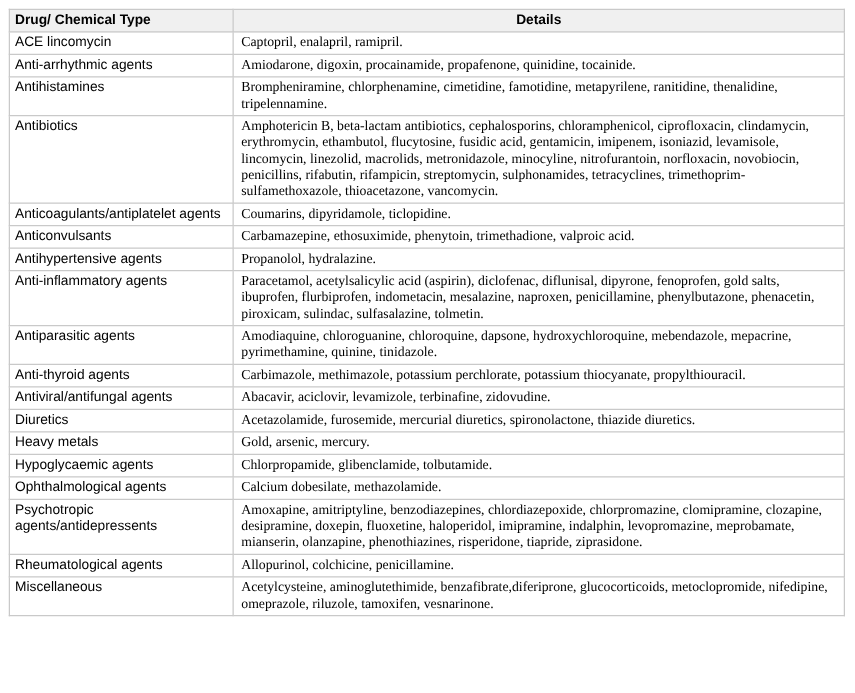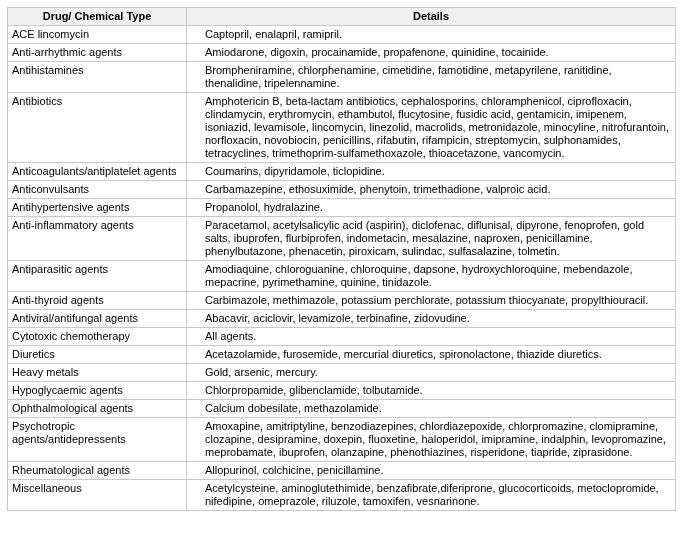--- a/index.html
+++ b/index.html
@@ -24,35 +24,36 @@
     font-size: 11px;
     line-height: 13px;
     word-wrap: break-word;
   }
   .drug-table th {
     background: #f0f0f0;
     font-weight: bold;
     padding: 2px 4px;
   }
   .drug-table th.type-col {
-    text-align: center;
+    text-align: left;
     width: 170px;
   }
   .drug-table th.details-col {
     text-align: center;
   }
   .drug-table td {
     padding: 2px 5px 2px 4px;
   }
   .drug-table td.type {
     vertical-align: top;
   }
   .drug-table td.details {
     vertical-align: middle;
-    padding-left: 18px;
+    padding-left: 6px;
+    font-family: Liberation Serif, serif;
   }
 </style>
 </head>
 <body>
 
 <table class="drug-table">
   <thead>
     <tr>
       <th class="type-col">Drug/ Chemical Type</th>
       <th class="details-col">Details</th>
@@ -107,24 +108,20 @@
   <tr>
     <td class="type">Anti-thyroid agents</td>
     <td class="details">Carbimazole, methimazole, potassium perchlorate, potassium thiocyanate, propylthiouracil.</td>
   </tr>
 
   <tr>
     <td class="type">Antiviral/antifungal agents</td>
     <td class="details">Abacavir, aciclovir, levamizole, terbinafine, zidovudine.</td>
   </tr>
 
-  <tr>
-    <td class="type">Cytotoxic chemotherapy</td>
-    <td class="details">All agents.</td>
-  </tr>
 
   <tr>
     <td class="type">Diuretics</td>
     <td class="details">Acetazolamide, furosemide, mercurial diuretics, spironolactone, thiazide diuretics.</td>
   </tr>
 
 
   <tr>
     <td class="type">Heavy metals</td>
     <td class="details">Gold, arsenic, mercury.</td>
@@ -135,21 +132,21 @@
     <td class="details">Chlorpropamide, glibenclamide, tolbutamide.</td>
   </tr>
 
   <tr>
     <td class="type">Ophthalmological agents</td>
     <td class="details">Calcium dobesilate, methazolamide.</td>
   </tr>
 
   <tr>
     <td class="type">Psychotropic agents/antidepressents</td>
-    <td class="details">Amoxapine, amitriptyline, benzodiazepines, chlordiazepoxide, chlorpromazine, clomipramine, clozapine, desipramine, doxepin, fluoxetine, haloperidol, imipramine, indalphin, levopromazine, meprobamate, ibuprofen, olanzapine, phenothiazines, risperidone, tiapride, ziprasidone.</td>
+    <td class="details">Amoxapine, amitriptyline, benzodiazepines, chlordiazepoxide, chlorpromazine, clomipramine, clozapine, desipramine, doxepin, fluoxetine, haloperidol, imipramine, indalphin, levopromazine, meprobamate, mianserin, olanzapine, phenothiazines, risperidone, tiapride, ziprasidone.</td>
   </tr>
 
   <tr>
     <td class="type">Rheumatological agents</td>
     <td class="details">Allopurinol, colchicine, penicillamine.</td>
   </tr>
 
   <tr>
     <td class="type">Miscellaneous</td>
     <td class="details">Acetylcysteine, aminoglutethimide, benzafibrate,diferiprone, glucocorticoids, metoclopromide, nifedipine, omeprazole, riluzole, tamoxifen, vesnarinone.</td>

